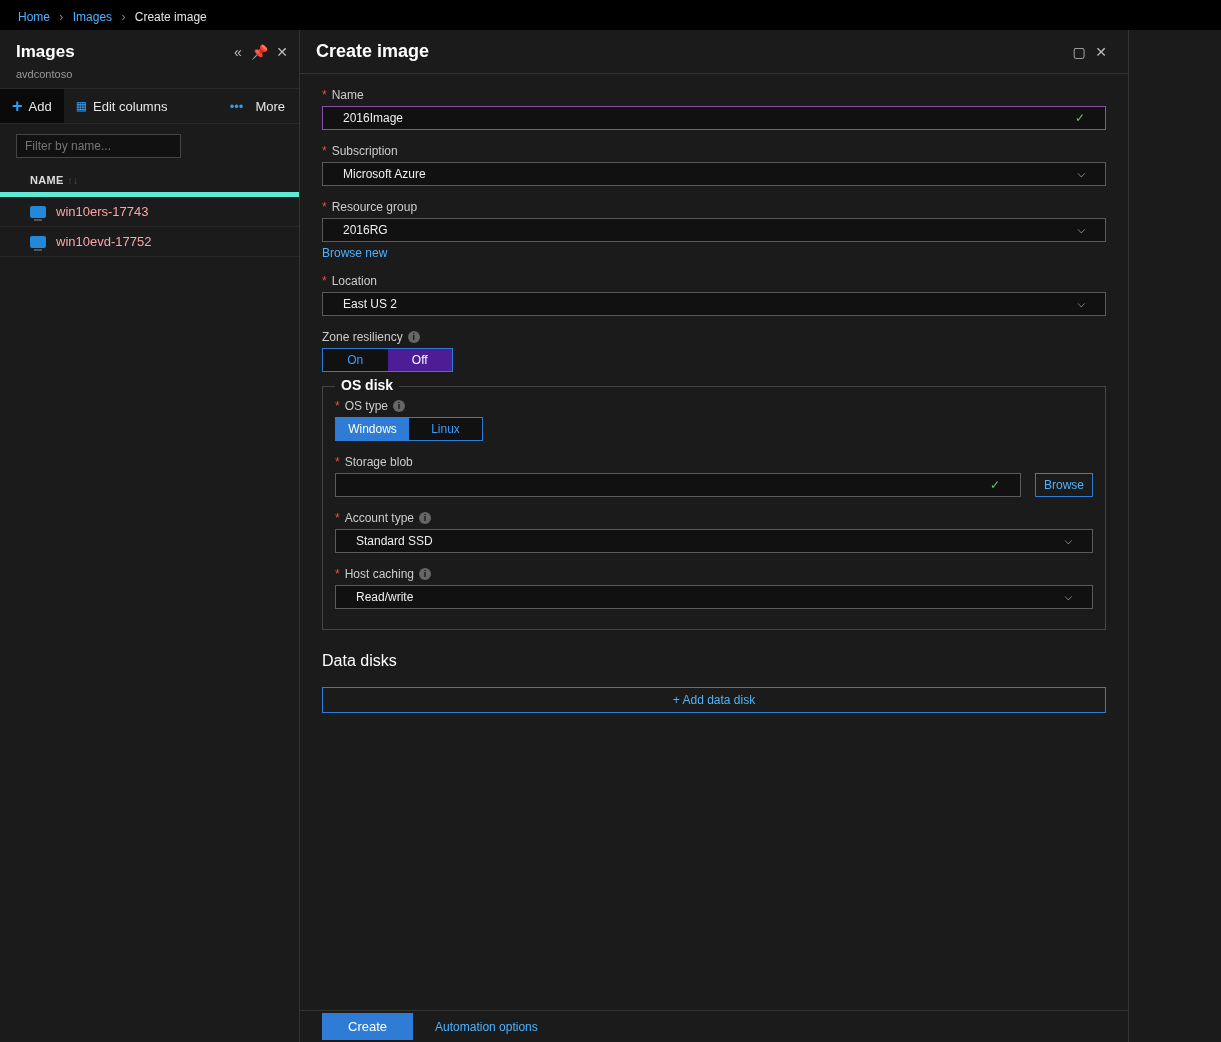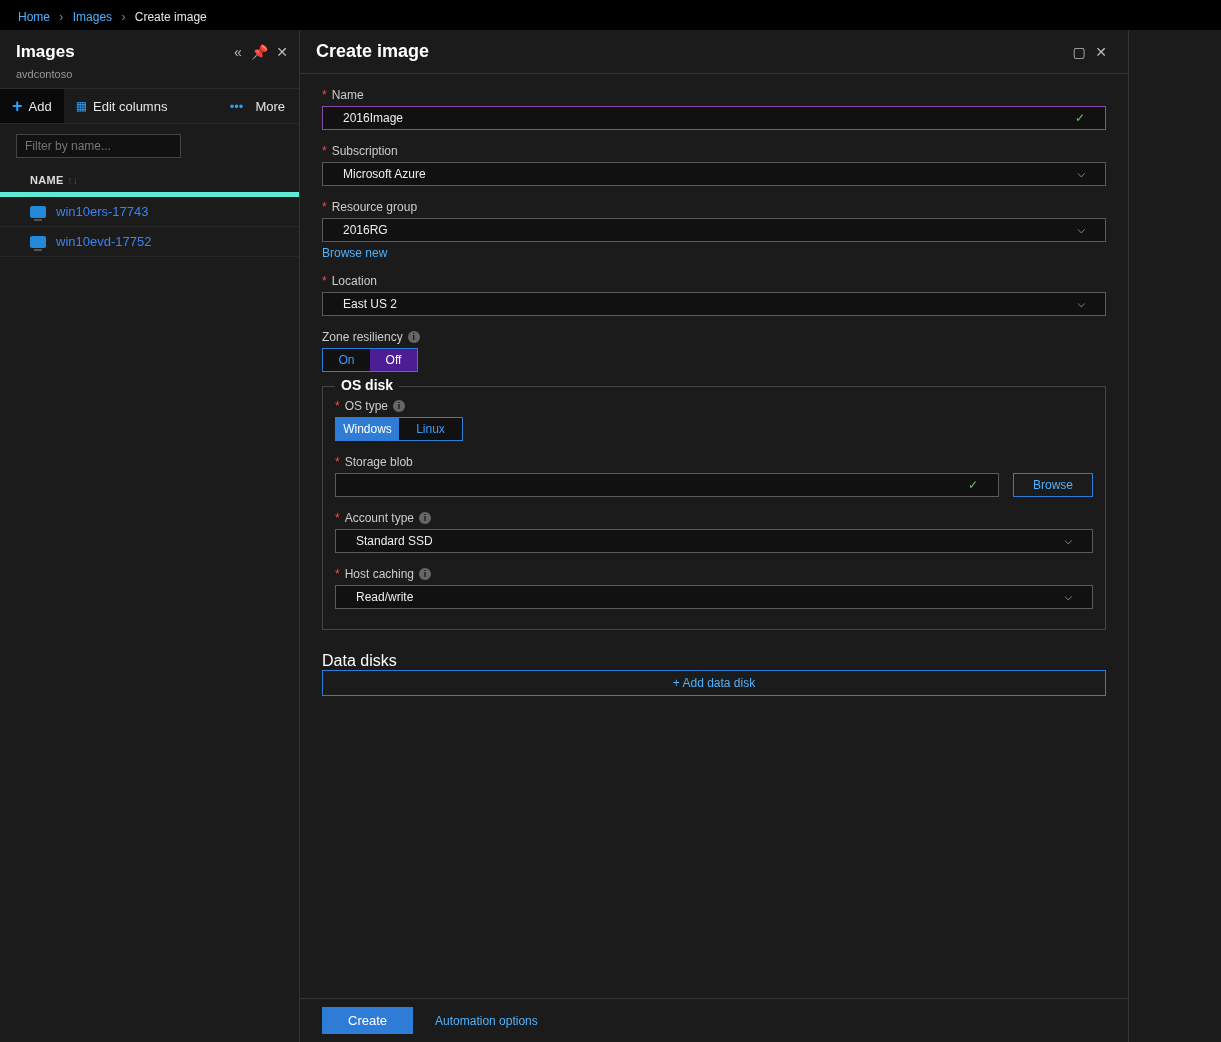--- a/index.html
+++ b/index.html
@@ -23,50 +23,50 @@
 .more{margin-left:auto;padding-right:14px;color:#e6e6e6}
 .dots{color:#2f9cf3;margin-right:6px}
 .filter{margin:10px 16px}
 .filter input{width:165px;background:#111;border:1px solid #444;color:#999;padding:4px 8px;font-size:12px}
 .colh{padding:6px 30px;color:#ddd;font-size:11px;font-weight:600;letter-spacing:.3px;border-bottom:5px solid #5eead4}
 .sort{color:#555;margin-left:4px;font-size:10px}
 .rows{}
 .row{display:flex;align-items:center;gap:10px;padding:7px 30px;border-bottom:1px solid #262626;cursor:pointer}
 .mon{width:16px;height:12px;background:#2289d8;border-radius:2px;position:relative}
 .mon:after{content:"";position:absolute;bottom:-3px;left:4px;width:8px;height:2px;background:#555}
-.row span{color:#3b82f6}
+.row span{color:#fca5a5}
 .right{flex:1;background:#1b1b1b;display:flex;flex-direction:column;border-right:1px solid #333}
 .rhead{display:flex;align-items:center;height:44px;padding:0 16px;border-bottom:1px solid #333}
 .rhead h2{font-size:18px;font-weight:600;flex:1}
 .form{flex:1;overflow:auto;padding:14px 22px}
 .fld{margin-bottom:14px}
 .lbl{display:flex;align-items:center;gap:5px;margin-bottom:4px;color:#ccc;font-size:12px}
 .req{color:#e94f4f}
 .info{width:12px;height:12px;border-radius:50%;background:#666;color:#111;font-size:9px;display:inline-flex;align-items:center;justify-content:center;font-weight:bold}
 .sel,.inp{width:100%;height:24px;background:#111;border:1px solid #5a5a5a;color:#eee;padding:0 20px;font-size:12px;display:flex;align-items:center;justify-content:space-between;cursor:pointer}
 .sel .chev{color:#aaa;font-size:10px}
 .named{border:1px solid #8a4da8;position:relative}
 .ok{color:#5fc35f;font-size:12px;margin-left:auto}
 .link{color:#4db2ff;font-size:12px;cursor:pointer;margin-top:4px;display:inline-block}
-.tog{display:flex;border:1px solid #2e7cd6;width:96px;height:24px;font-size:12px}
+.tog{display:flex;border:1px solid #2e7cd6;width:131px;height:24px;font-size:12px}
 .tog div{flex:1;display:flex;align-items:center;justify-content:center;cursor:pointer}
 .tog .on{background:#111;color:#3a9bff}
 .tog .off{background:#4c1d95;color:#fff}
-.togw{width:128px}
+.togw{width:148px}
 .togw .on{background:#2e7cd6;color:#fff}
 .togw .off{background:#111;color:#3a9bff}
 .sect{border:1px solid #444;padding:12px 12px 6px;margin-top:6px;position:relative}
 .sect h3{position:absolute;top:-10px;left:12px;background:#1b1b1b;padding:0 6px;font-size:14px;font-weight:600}
 .blobrow{display:flex;gap:14px;align-items:center}
 .blobrow .inp{flex:1;border:1px solid #5a5a5a}
-.browse{border:1px solid #2e7cd6;color:#4db2ff;padding:4px 19px;font-size:12px;cursor:pointer;background:transparent}
+.browse{border:1px solid #2e7cd6;color:#4db2ff;padding:4px 8px;font-size:12px;cursor:pointer;background:transparent}
 .dd{margin-top:22px}
-.dd h3{font-size:16px;font-weight:400;margin-bottom:0}
+.dd h3{font-size:16px;font-weight:400;margin-bottom:17px}
 .addd{border:1px solid #2e7cd6;color:#4db2ff;height:26px;display:flex;align-items:center;justify-content:center;font-size:12px;cursor:pointer}
-.foot{height:44px;display:flex;align-items:center;gap:22px;padding:0 22px;border-top:1px solid #333;background:#1b1b1b}
+.foot{height:32px;display:flex;align-items:center;gap:22px;padding:0 22px;border-top:1px solid #333;background:#1b1b1b}
 .create{background:#2e7cd6;color:#fff;border:none;padding:6px 26px;font-size:13px;cursor:pointer}
 .auto{color:#4db2ff;font-size:12px;cursor:pointer}
 .side{width:92px;background:#1b1b1b}
 </style>
 </head>
 <body>
 
 <div class="top"></div>
 <div class="breadcrumb">
  <a>Home</a>

